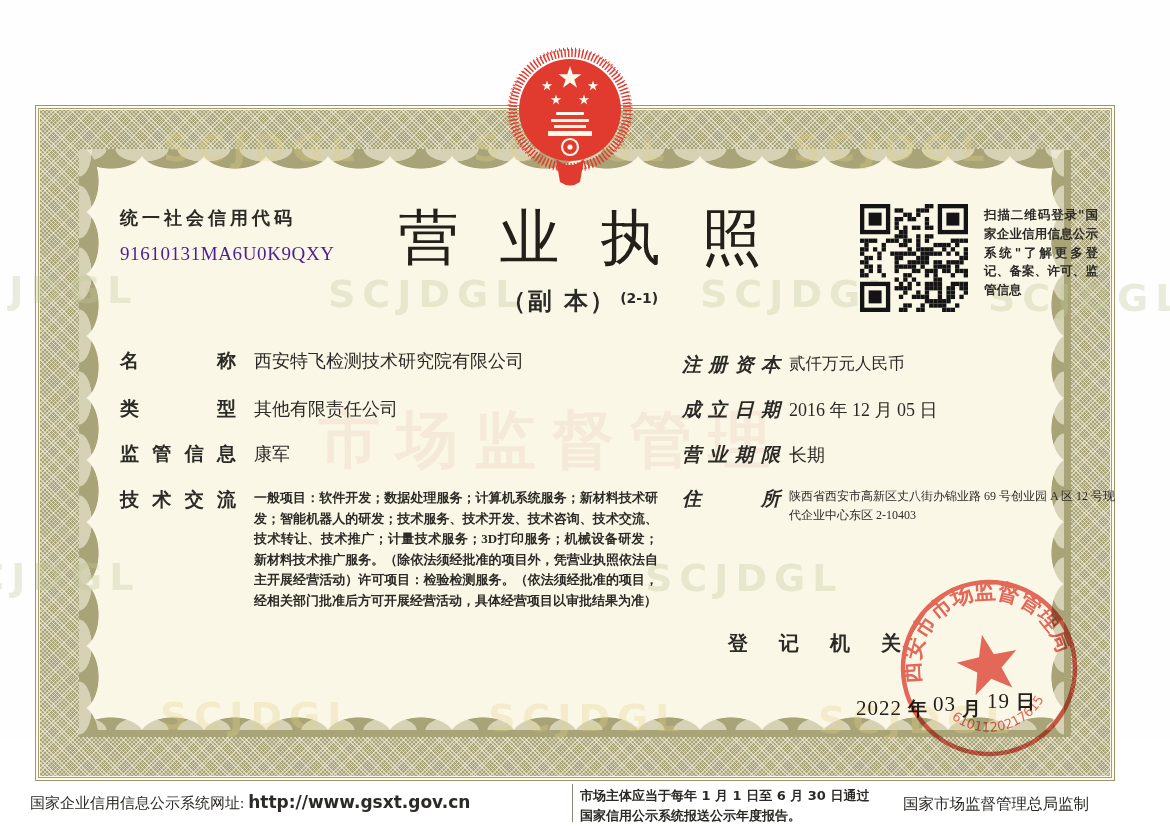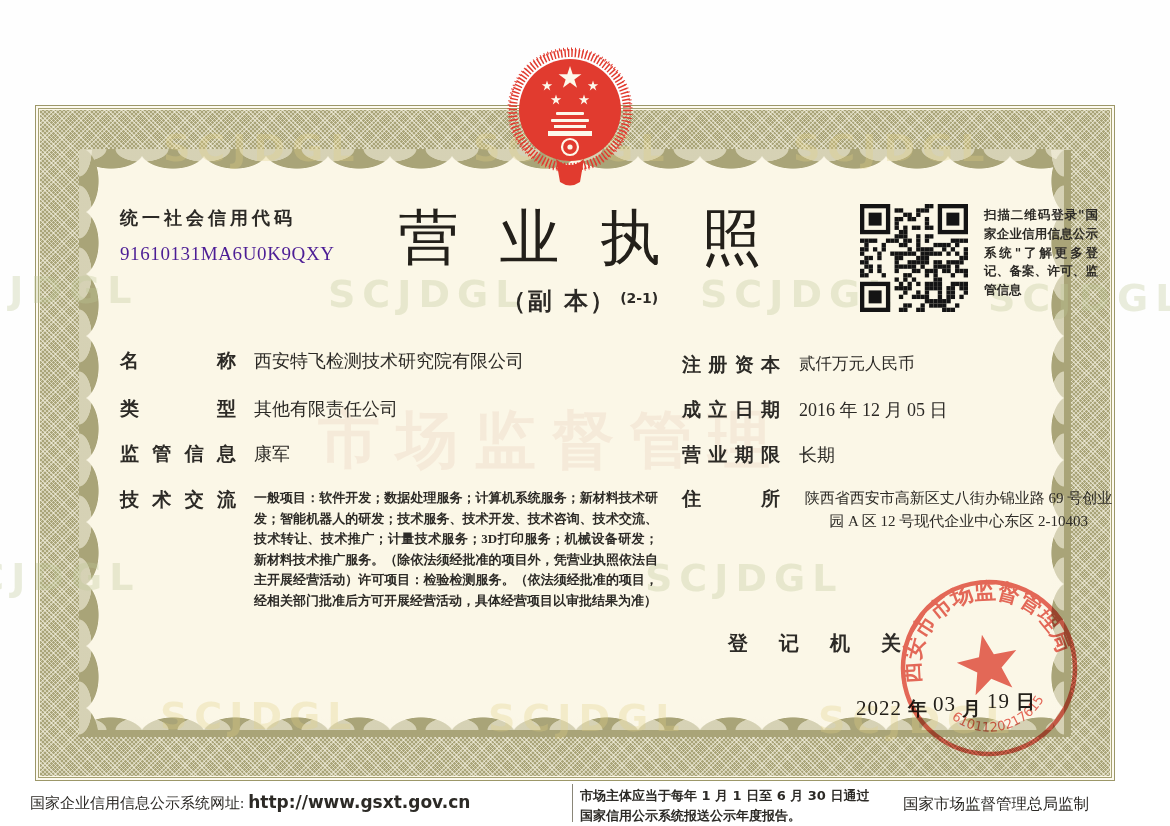--- a/index.html
+++ b/index.html
@@ -63,24 +63,24 @@
   .qr-box { position:absolute; left:860px; top:204px; width:108px; height:108px; }
   .qr-caption { position:absolute; left:984px; top:206px; width:114px;
     font-family:"DejaVu Sans","Liberation Sans",sans-serif; font-weight:bold;
     font-size:12.5px; line-height:1.5; color:#2c2a26; text-align:justify; }
 
   
   .field { position:absolute; display:flex; }
   .f-label { font-family:"DejaVu Sans","Liberation Sans",sans-serif; font-weight:bold;
     font-size:19px; color:#2c2a26; flex:0 0 auto; text-align:justify; text-align-last:justify; }
   .f-label.w116 { width:116px; margin-right:18px; }
-  .f-label.w98 { width:98px; margin-right:19px; }
+  .f-label.w98 { width:98px; margin-right:9px;font-style:italic; }
   .f-value { font-size:18px; color:#2c2a26; padding-top:1px; }
   .f-value.small { font-size:13px; line-height:1.58; font-weight:600; text-align:justify; }
-  .f-value.addr { font-size:15px; line-height:1.55;text-align:center; }
+  .f-value.addr { font-size:12px; line-height:1.55; }
 
   
   .reg-authority { position:absolute; left:728px; top:630px;
     font-family:"DejaVu Sans","Liberation Sans",sans-serif; font-weight:bold;
     font-size:20px; letter-spacing:12px; color:#2c2a26; white-space:nowrap; }
   .date-line { position:absolute; left:856px; top:696px; font-size:21px; color:#23201a; white-space:nowrap; }
   .date-line .num { letter-spacing:1px; }
   .date-line .m { position:relative; top:-4px; }
   .date-line .d { position:relative; top:-7px; }
   .date-line .suf { font-family:"DejaVu Sans","Liberation Sans",sans-serif; font-weight:bold; font-size:19px; margin:0 6px; }

